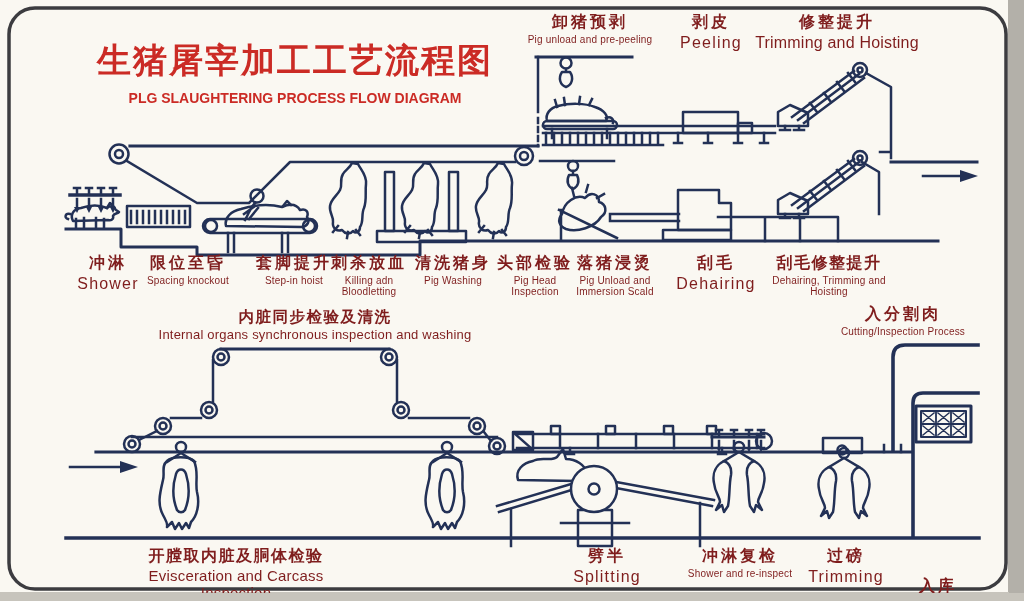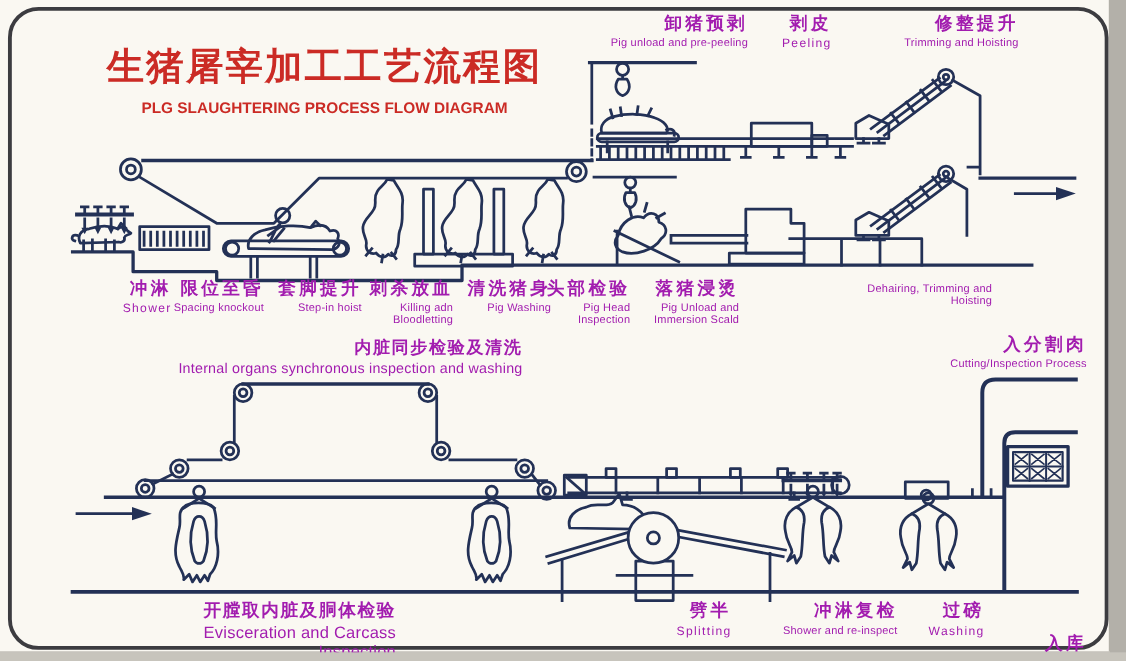--- a/index.html
+++ b/index.html
@@ -1,24 +1,24 @@
 <!DOCTYPE html>
 <html><head>
 <meta charset="utf-8">
 <style>
   html,body{margin:0;padding:0;}
   #stage{position:relative;width:1024px;height:601px;background:#faf8f2;overflow:hidden;
          font-family:"Liberation Sans","DejaVu Sans",sans-serif;}
   .edge-r{position:absolute;right:0;top:0;width:15px;height:601px;background:#b3b0a9;}
   .edge-b{position:absolute;left:0;bottom:0;width:1024px;height:8px;background:#c7c4bc;}
   svg{position:absolute;left:0;top:0;}
-  .lbl{position:absolute;text-align:right;color:#a21caf;line-height:1.12;}
+  .lbl{position:absolute;text-align:center;color:#7f1d1d;line-height:1.12;}
   .zh{font-size:16px;font-weight:600;letter-spacing:3px;white-space:nowrap;}
   .en{font-size:10px;margin-top:3px;letter-spacing:0.2px;}
-  .en-lg{font-size:11px;letter-spacing:1.2px;}
+  .en-lg{font-size:16px;letter-spacing:1.2px;}
   .nw{white-space:nowrap;}
   #title-box{position:absolute;left:70px;top:38px;width:450px;color:#cb2b25;text-align:center;}
   #title-zh{font-size:34px;font-weight:bold;letter-spacing:2px;white-space:nowrap;}
   #title-en{font-size:14px;font-weight:bold;margin-top:6px;white-space:nowrap;letter-spacing:0;}
 </style>
 </head>
 <body>
 
 <div id="stage">
 
@@ -262,52 +262,57 @@
   <div class="lbl" style="left:500px;top:13px;width:180px">
     <div class="zh">卸猪预剥</div>
     <div class="en">Pig unload and pre-peeling</div>
   </div>
   <div class="lbl" style="left:666px;top:13px;width:90px">
     <div class="zh">剥皮</div>
     <div class="en en-lg">Peeling</div>
   </div>
   <div class="lbl" style="left:748px;top:13px;width:178px">
     <div class="zh">修整提升</div>
-    <div class="en" style="font-size:10px">Trimming and Hoisting</div>
+    <div class="en" style="font-size:16px">Trimming and Hoisting</div>
   </div>
 
   <div class="lbl" style="left:60px;top:254px;width:96px">
     <div class="zh">冲淋</div>
     <div class="en en-lg">Shower</div>
   </div>
   <div class="lbl" style="left:136px;top:254px;width:104px">
     <div class="zh">限位至昏</div>
     <div class="en">Spacing knockout</div>
   </div>
-  <div class="lbl" style="left:225px;top:254px;width:104px">
+  <div class="lbl" style="left:242px;top:254px;width:104px">
     <div class="zh">套脚提升</div>
     <div class="en">Step-in hoist</div>
   </div>
   <div class="lbl" style="left:326px;top:254px;width:86px">
     <div class="zh">刺杀放血</div>
     <div class="en">Killing adn Bloodletting</div>
   </div>
   <div class="lbl" style="left:405px;top:254px;width:96px">
     <div class="zh">清洗猪身</div>
     <div class="en">Pig Washing</div>
   </div>
   <div class="lbl" style="left:497px;top:254px;width:76px">
     <div class="zh">头部检验</div>
     <div class="en">Pig Head Inspection</div>
   </div>
   <div class="lbl" style="left:558px;top:254px;width:114px">
     <div class="zh">落猪浸烫</div>
     <div class="en">Pig Unload and Immersion Scald</div>
   </div>
+  <div class="lbl" style="left:668px;top:254px;width:96px">
+    <div class="zh">刮毛</div>
+    <div class="en en-lg">Dehairing</div>
+  </div>
   <div class="lbl" style="left:756px;top:254px;width:146px">
+    <div class="zh" style="letter-spacing:1.5px">刮毛修整提升</div>
     <div class="en">Dehairing, Trimming and Hoisting</div>
   </div>
 
   <div class="lbl" style="left:155px;top:308px;width:320px">
     <div class="zh" style="letter-spacing:1.5px;font-size:15.5px">内脏同步检验及清洗</div>
     <div class="en nw" style="font-size:13px">Internal organs synchronous inspection and washing</div>
   </div>
   <div class="lbl" style="left:818px;top:305px;width:170px">
     <div class="zh">入分割肉</div>
     <div class="en nw">Cutting/Inspection  Process</div>
@@ -322,21 +327,21 @@
   <div class="lbl" style="left:549px;top:547px;width:116px">
     <div class="zh">劈半</div>
     <div class="en en-lg">Splitting</div>
   </div>
   <div class="lbl" style="left:664px;top:547px;width:152px">
     <div class="zh">冲淋复检</div>
     <div class="en">Shower and re-inspect</div>
   </div>
   <div class="lbl" style="left:797px;top:547px;width:98px">
     <div class="zh">过磅</div>
-    <div class="en en-lg">Washing</div>
+    <div class="en en-lg">Trimming</div>
   </div>
   <div class="lbl" style="left:888px;top:577px;width:100px">
     <div class="zh">入库</div>
     <div class="en en-lg">Storage</div>
   </div>
 
   <div class="edge-r"></div>
   <div class="edge-b"></div>
 </div>
 

